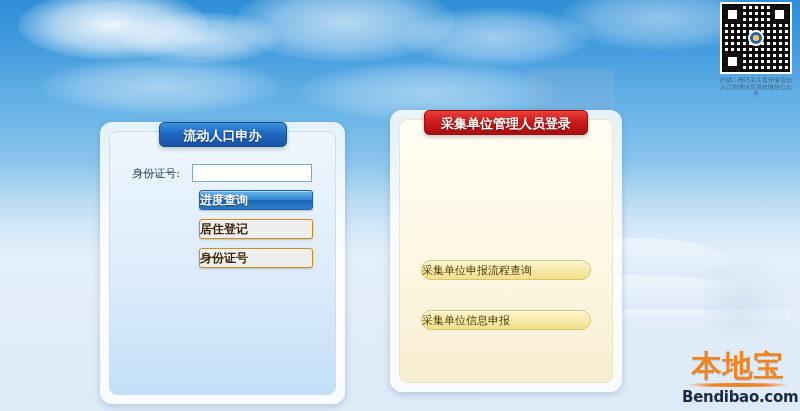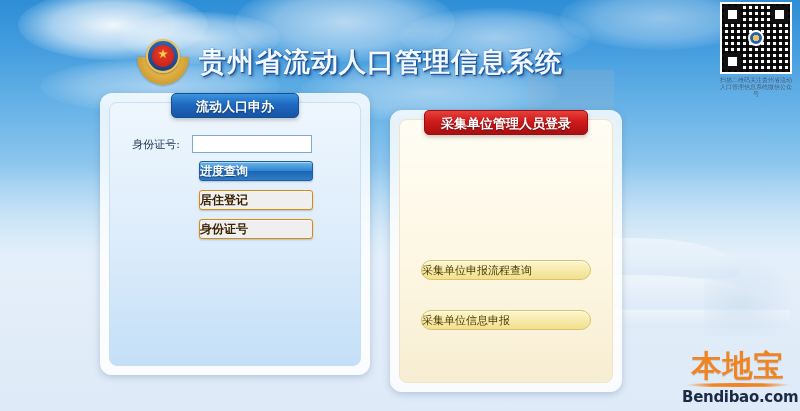--- a/index.html
+++ b/index.html
@@ -197,21 +197,21 @@
 
   
   .panel {
     position: absolute;
     border-radius: 12px;
     background: rgba(255,255,255,0.82);
     box-shadow: 0 2px 7px rgba(60,95,135,.28);
     padding: 9px;
   }
 
-  .panel-left  { left: 100px; top: 93px; width: 270px; height: 282px; }
+  .panel-left  { left: 100px; top: 122px; width: 245px; height: 282px; }
   .panel-right { left: 390px; top: 110px; width: 232px; height: 282px; }
 
   .panel-inner {
     width: 100%; height: 100%;
     border-radius: 8px;
     position: relative;
   }
   .panel-left .panel-inner {
     background: linear-gradient(180deg, #eef6fd 0%, #dcecfb 55%, #c3dff7 100%);
     border: 1px solid #c9e0f4;
@@ -390,29 +390,20 @@
 
   <div class="bg-building">
     <div class="tower"></div>
     <div class="roof"></div>
     <div class="roof2"></div>
     <div class="balcony"></div>
     <div class="base"></div>
     <div class="trees"></div>
   </div>
 
-  <div class="header">
-    <div class="emblem">
-      <div class="wings"></div>
-      <div class="shieldring"></div>
-      <div class="shieldcore"></div>
-      <div class="star"></div>
-    </div>
-    <div class="site-title">贵州省流动人口管理信息系统</div>
-  </div>
 
   <div class="qr-wrap">
     <div class="qr">
       <div class="fp tl"></div>
       <div class="fp tr"></div>
       <div class="fp bl"></div>
       <div class="ctr"></div>
     </div>
     <div class="qr-caption">扫描二维码关注贵州省流动人口管理信息系统微信公众号</div>
   </div>

